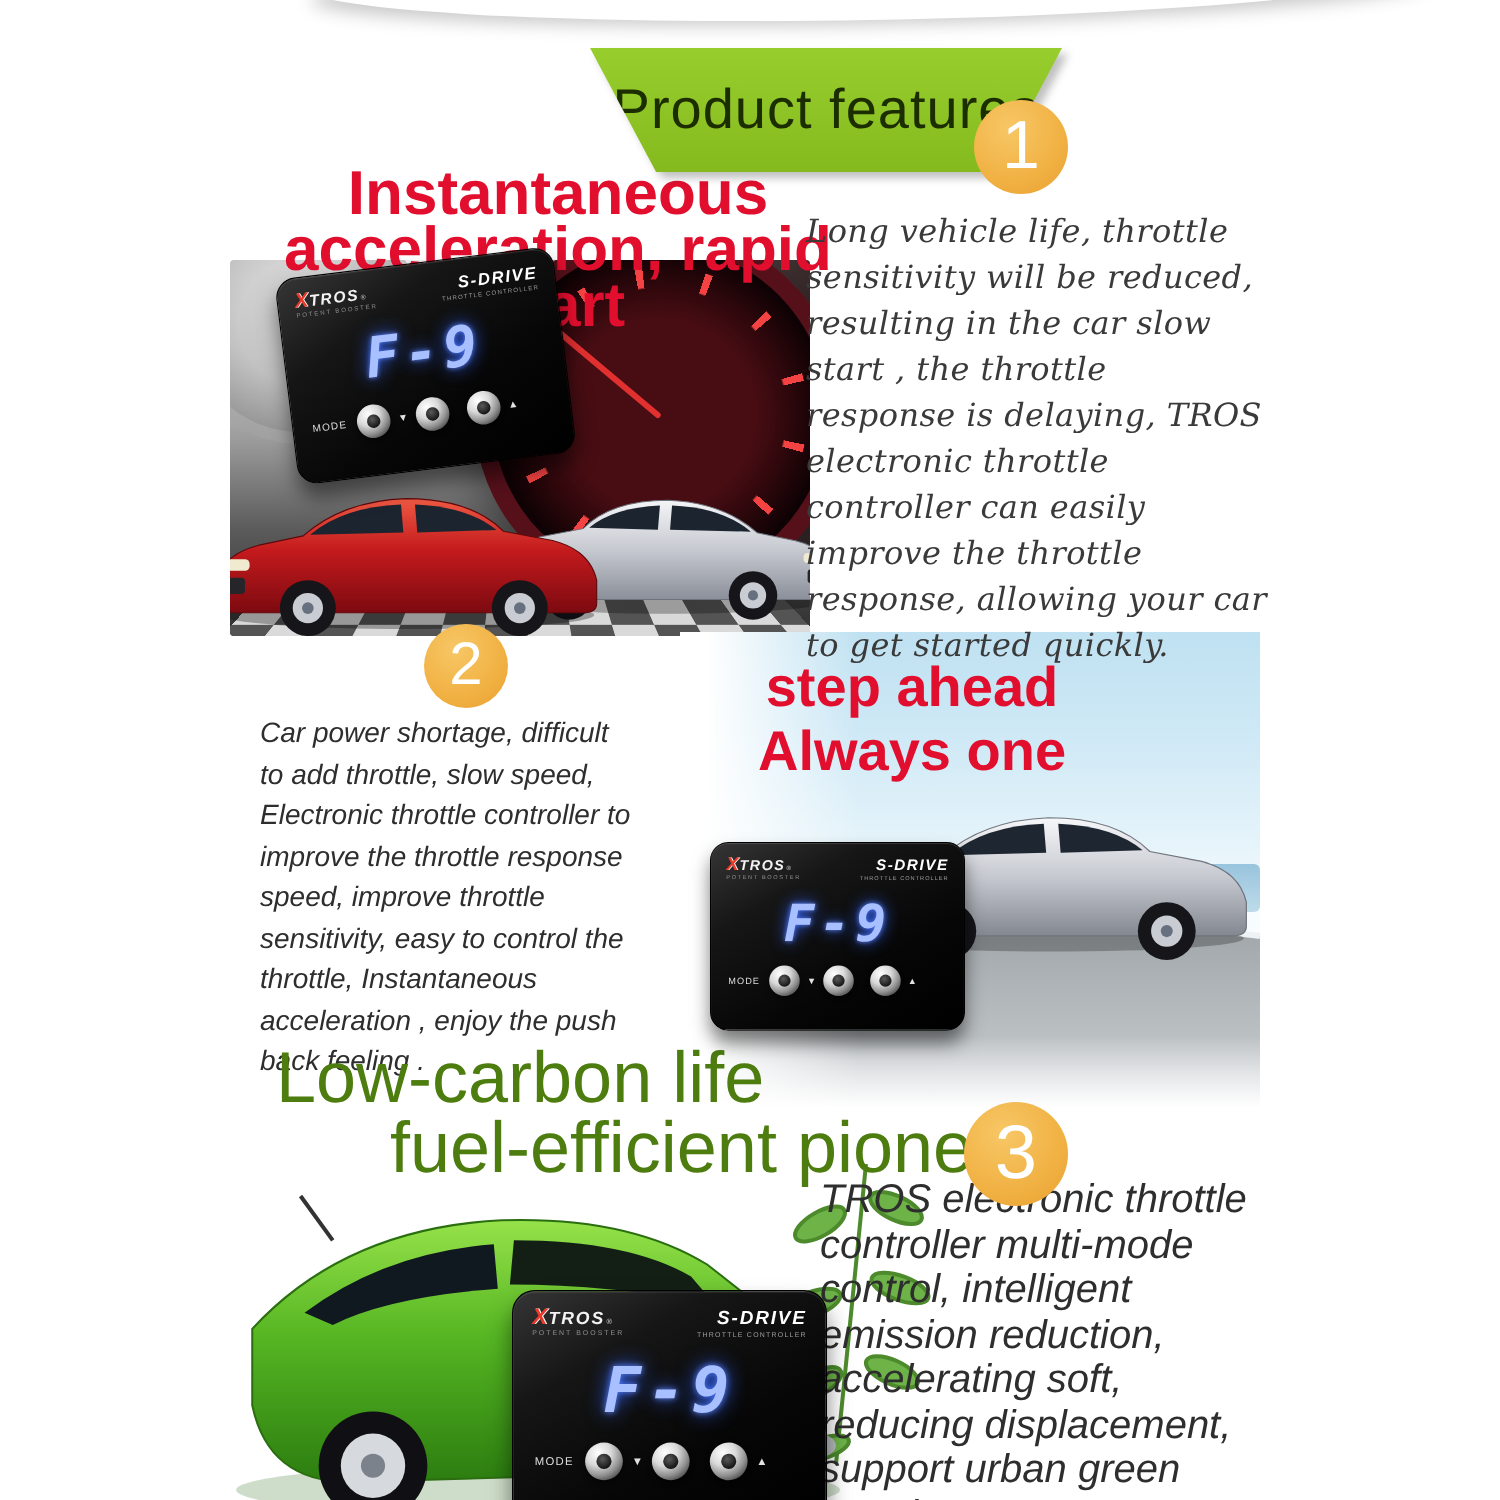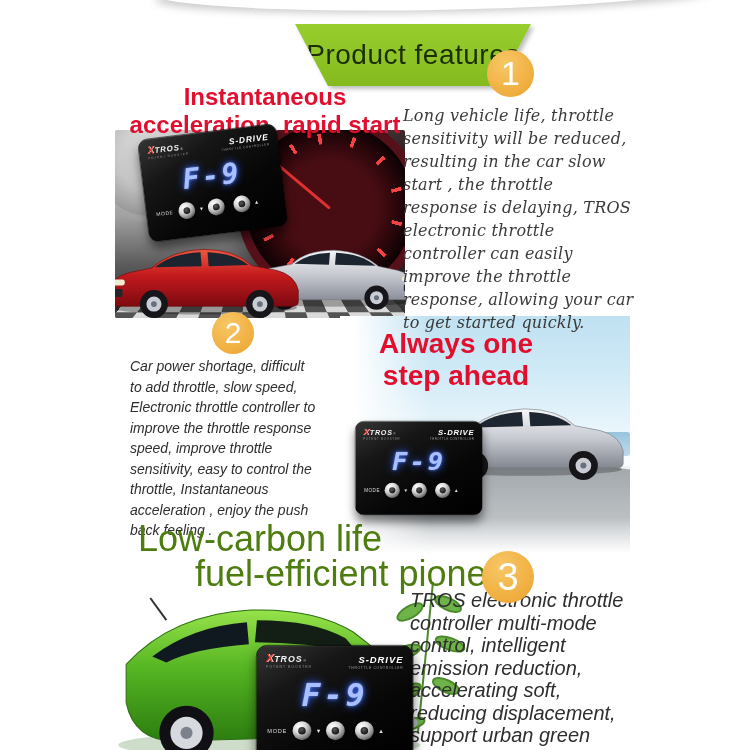--- a/index.html
+++ b/index.html
@@ -20,21 +20,21 @@
 
   
   .step-badge{position:absolute;border-radius:50%;background:radial-gradient(circle at 38% 30%,#f7c766,#f1b143 60%,#e9a131);
         color:#fff;display:flex;align-items:center;justify-content:center;z-index:5;}
   .badge-1{left:487px;top:50px;width:47px;height:47px;font-size:34px;}
   .badge-2{left:212px;top:312px;width:42px;height:42px;font-size:30px;}
   .badge-3{left:482px;top:551px;width:52px;height:52px;font-size:38px;}
 
   
   .heading-red{position:absolute;color:#e20e2e;font-weight:700;text-align:center;z-index:3;}
-  .h1-red{left:118px;top:83px;width:294px;font-size:24px;line-height:28px;}
+  .h1-red{left:132px;top:83px;width:294px;font-size:31px;line-height:28px;}
   .h2-red{left:348px;top:328px;width:216px;font-size:28px;line-height:32px;}
   .heading-green{position:absolute;left:127px;top:521px;color:#4d7c0f;font-size:36px;
         line-height:35px;font-weight:400;z-index:3;white-space:nowrap;margin-left:11px;}
   .heading-green .gline2{margin-left:57px;}
 
   
   .para{position:absolute;white-space:pre-line;color:#333;z-index:3;font-style:italic;}
   .para-1{left:403px;top:104px;width:250px;font-family:"DejaVu Serif",serif;
         font-size:16px;line-height:23px;letter-spacing:.2px;color:#3a3a3a;}
   .para-2{left:130px;top:356px;width:300px;font-size:14px;line-height:20.5px;color:#2e2e2e;}
@@ -187,22 +187,22 @@
       <circle cx="84" cy="122" r="24" fill="#15151a"></circle>
         <circle cx="84" cy="122" r="13" fill="#c9ccd2"></circle>
         <circle cx="84" cy="122" r="5" fill="#66707e"></circle>
       <circle cx="266" cy="122" r="24" fill="#15151a"></circle>
         <circle cx="266" cy="122" r="13" fill="#c9ccd2"></circle>
         <circle cx="266" cy="122" r="5" fill="#66707e"></circle>
     </svg>
   </div>
 
   <div class="heading-red h2-red">
+    <div>step ahead</div>
     <div>Always one</div>
-    <div>step ahead</div>
   </div>
   <div class="para para-2">Car power shortage, difficult
 to add throttle, slow speed,
 Electronic throttle controller to
 improve the throttle response
 speed, improve throttle
 sensitivity, easy to control the
 throttle, Instantaneous
 acceleration , enjoy the push
 back feeling .</div>

